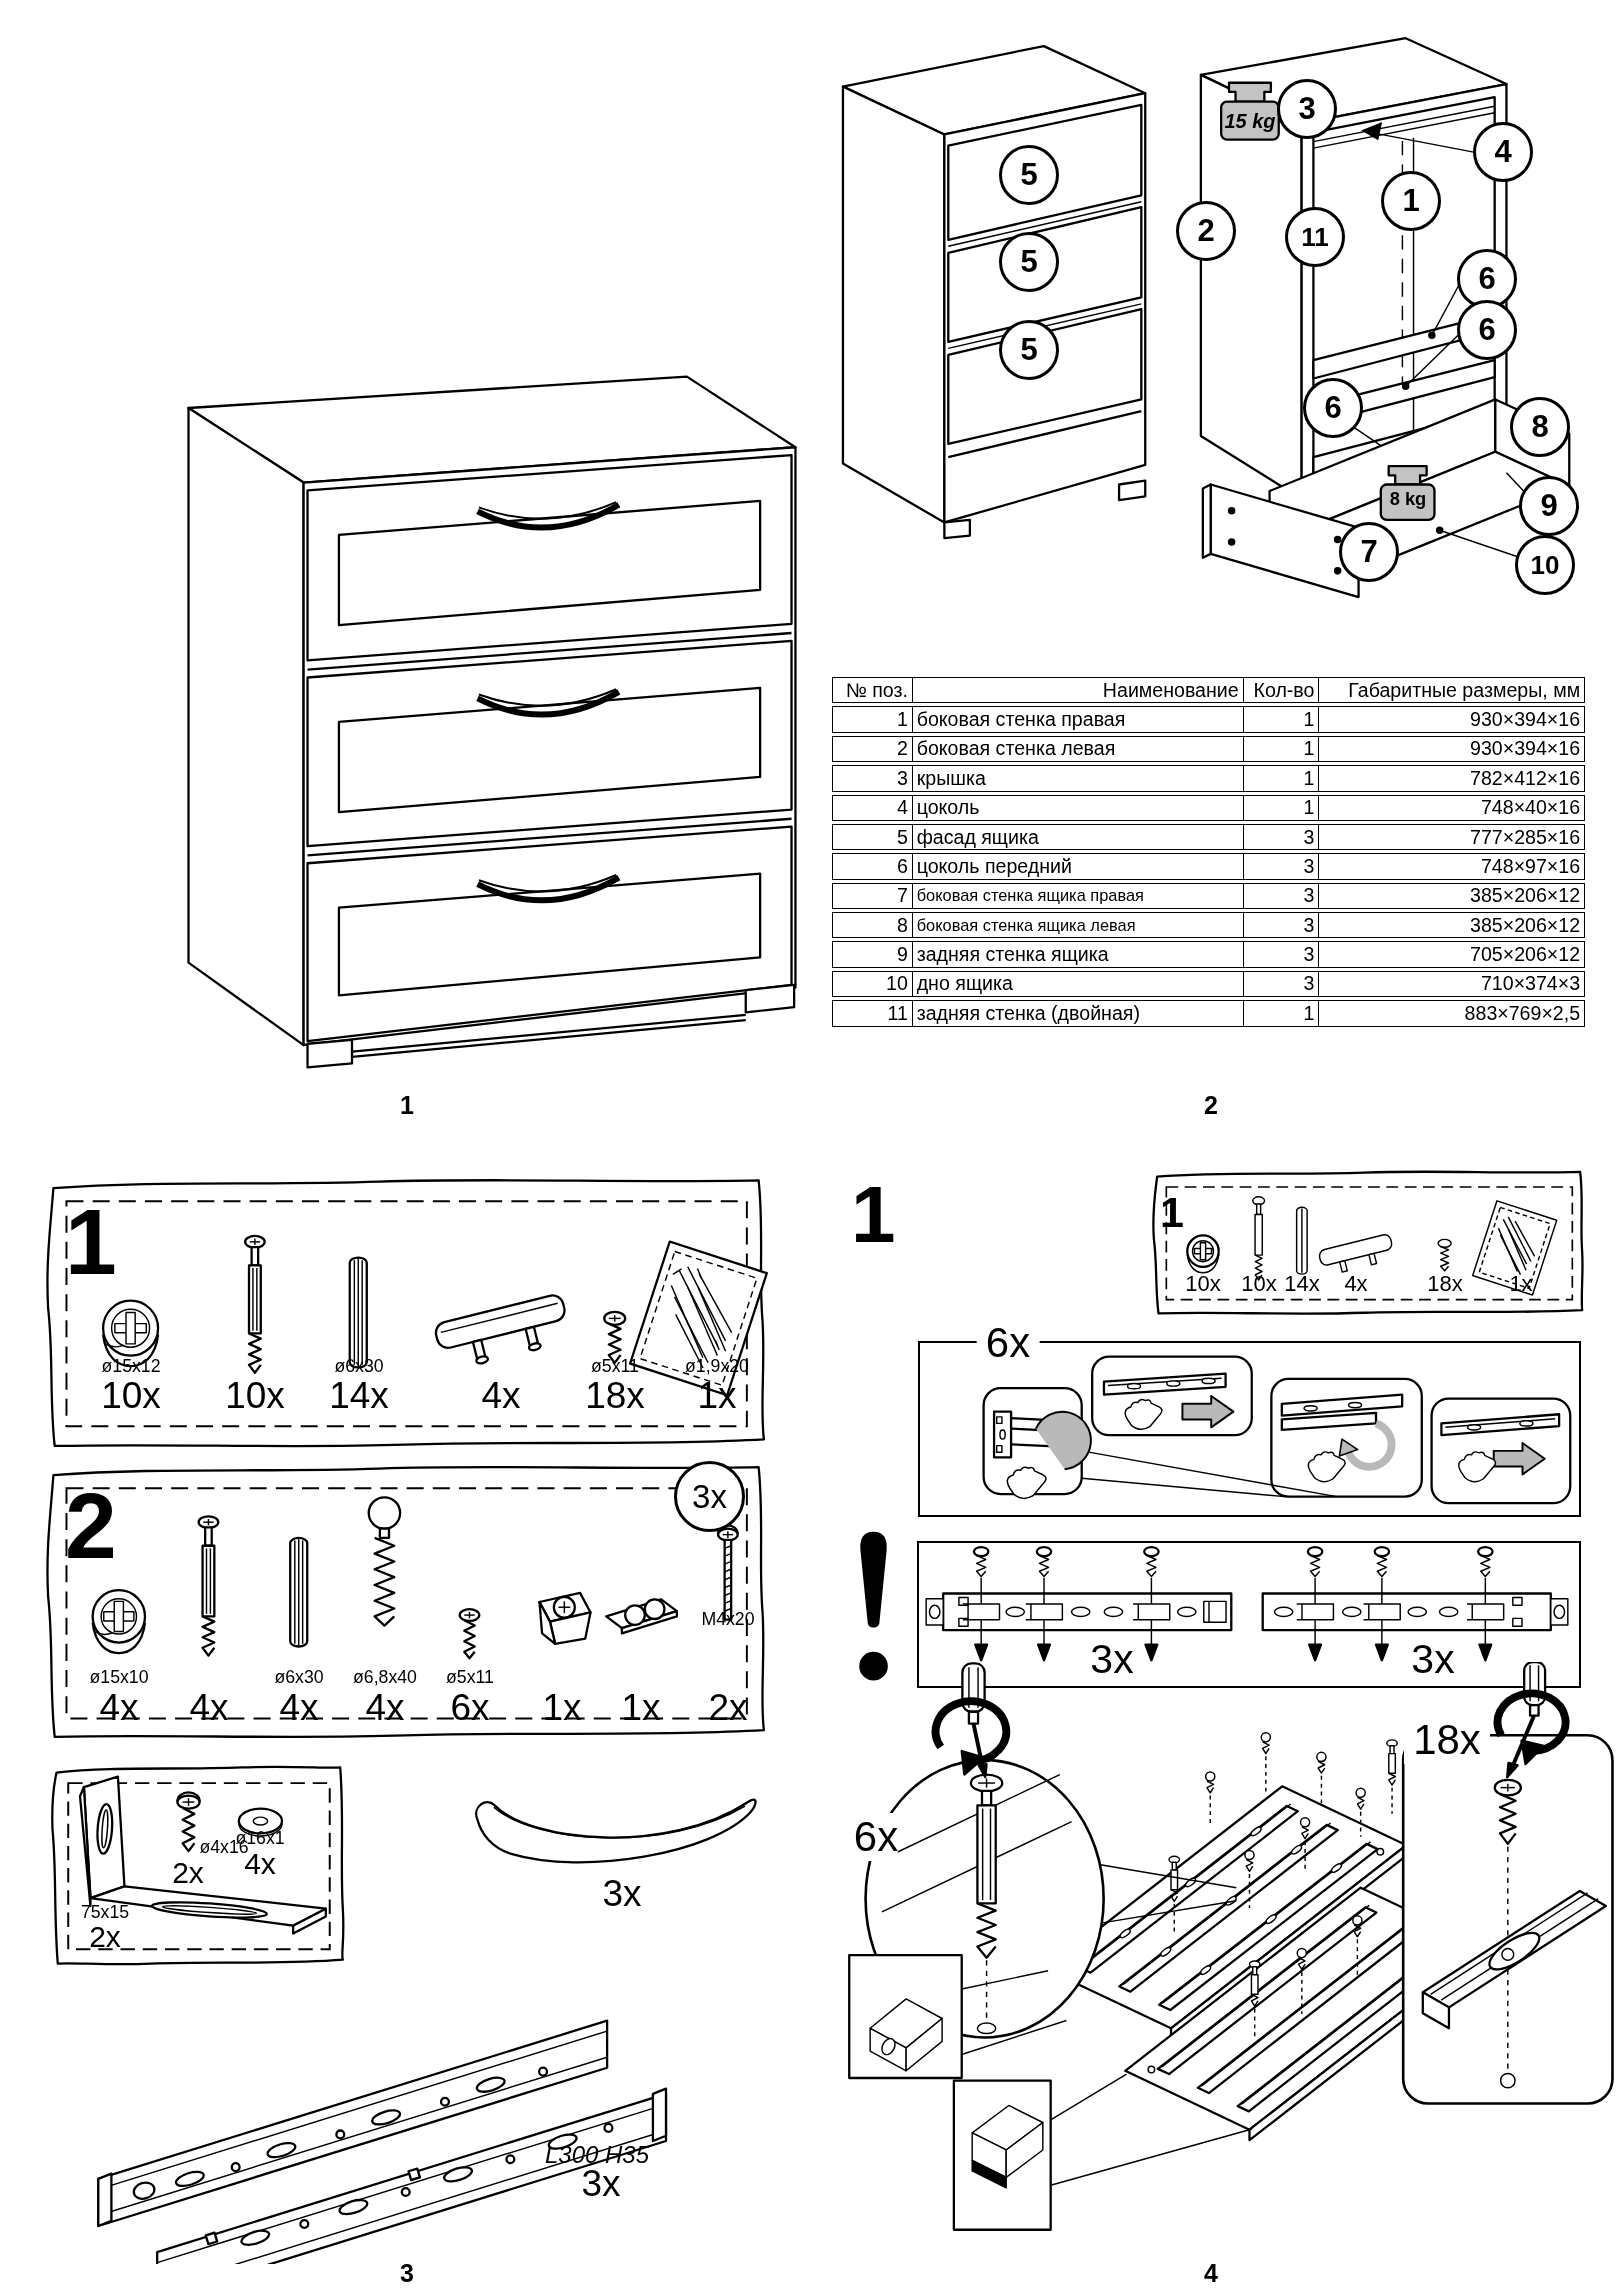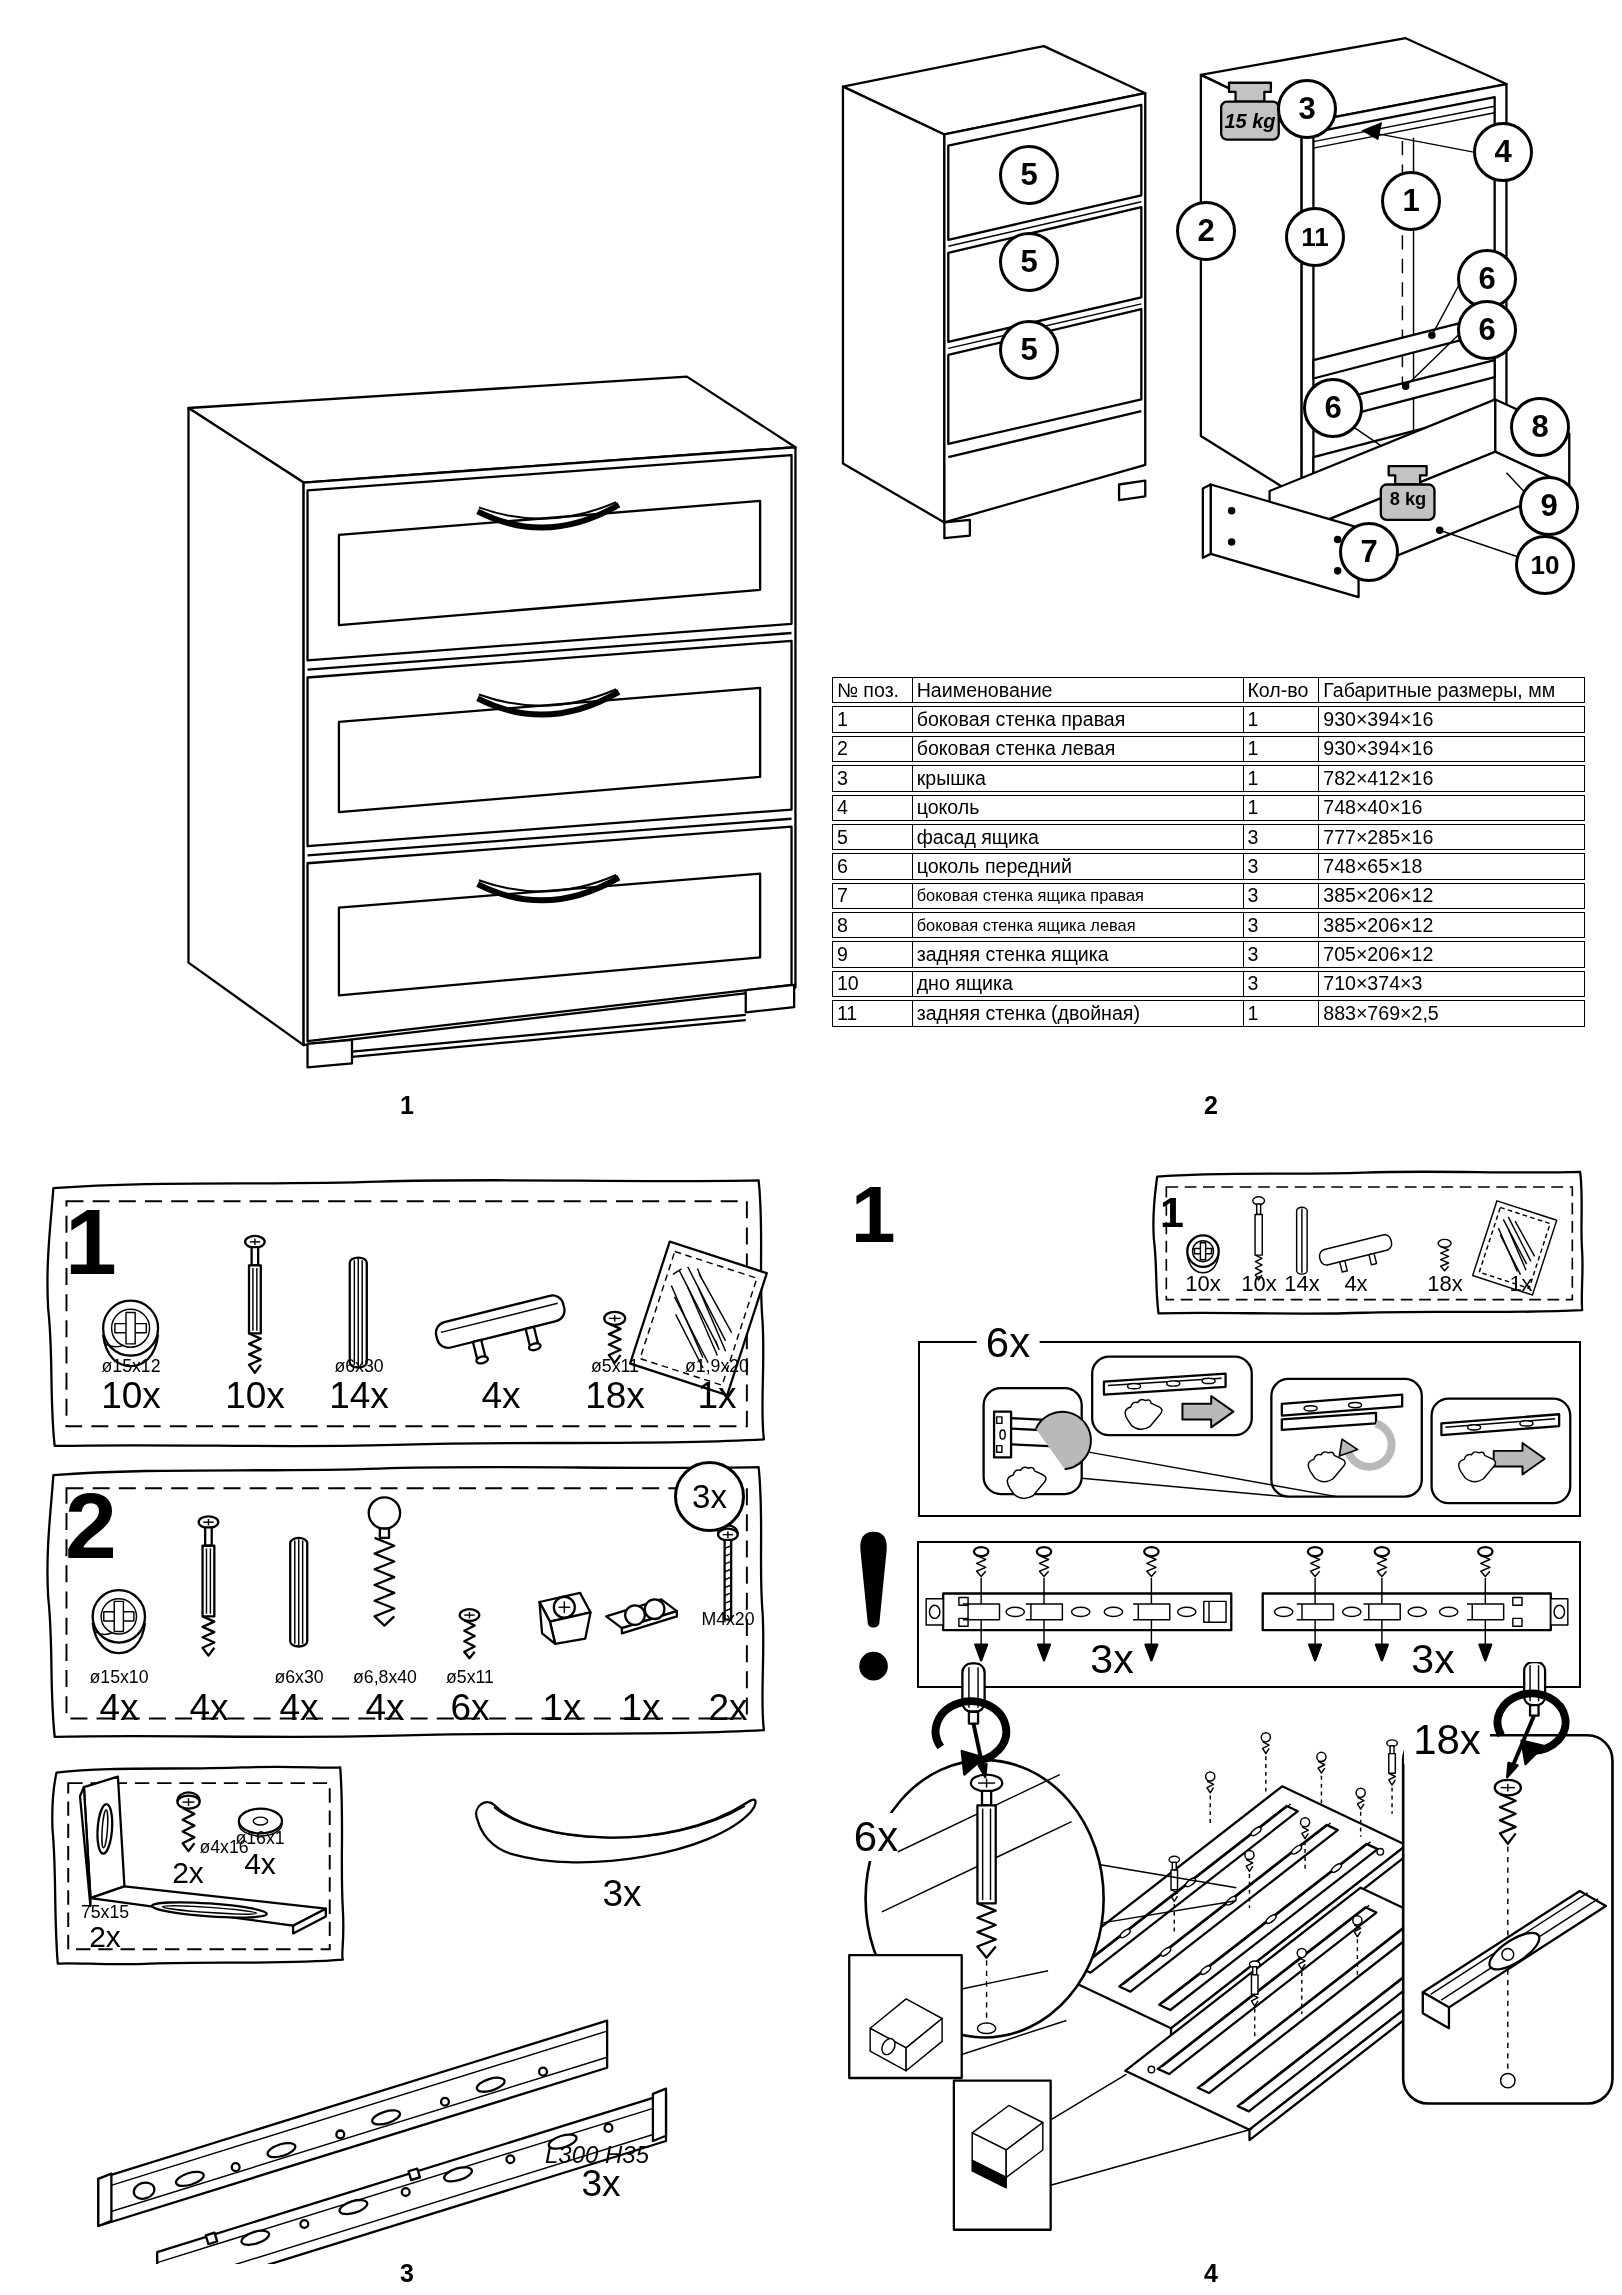--- a/index.html
+++ b/index.html
@@ -24,21 +24,21 @@
   .weight-text-sm{font-weight:bold;font-size:18.3px;}
   .callout{width:54px;height:54px;border:3.3px solid #000;border-radius:50%;background:#fff;
            display:flex;align-items:center;justify-content:center;
            font-weight:bold;font-size:31px;z-index:5;}
   .callout.small-font{font-size:26px;}
   .badge{width:65px;height:65px;border:3.3px solid #000;border-radius:50%;background:#fff;
          display:flex;align-items:center;justify-content:center;font-size:33px;z-index:5;}
   .panelbox{border:2.6px solid #000;background:#fff;}
   table.parts{border-collapse:separate;border-spacing:0 3.3px;font-size:19.6px;}
   table.parts td{border-top:1.3px solid #000;border-bottom:1.3px solid #000;border-right:1.3px solid #000;
-                 padding:0.7px 3.9px;height:22px;text-align:left;vertical-align:middle;}
+                 padding:0.7px 3.9px;height:22px;text-align:right;vertical-align:middle;}
   table.parts td:first-child{border-left:1.3px solid #000;}
   table.parts td.name{text-align:left;}
   td.cond{font-size:16.4px;}
   svg{display:block;}
   svg *{vector-effect:none;}
   .ln{stroke:#000;fill:none;stroke-width:3.5;stroke-linejoin:round;stroke-linecap:round;}
   .lnw{stroke:#000;fill:#fff;stroke-width:3.5;stroke-linejoin:round;}
   .thin{stroke-width:2.2;}
 </style>
 </head>
@@ -221,21 +221,21 @@
     <tr>
           <td>5</td>
           <td class="name">фасад ящика</td>
           <td>3</td>
           <td>777×285×16</td>
         </tr>
     <tr>
           <td>6</td>
           <td class="name">цоколь передний</td>
           <td>3</td>
-          <td>748×65×18</td>
+          <td>748×97×16</td>
         </tr>
     <tr>
           <td>7</td>
           <td class="name cond">боковая стенка ящика правая</td>
           <td>3</td>
           <td>385×206×12</td>
         </tr>
     <tr>
           <td>8</td>
           <td class="name cond">боковая стенка ящика левая</td>

